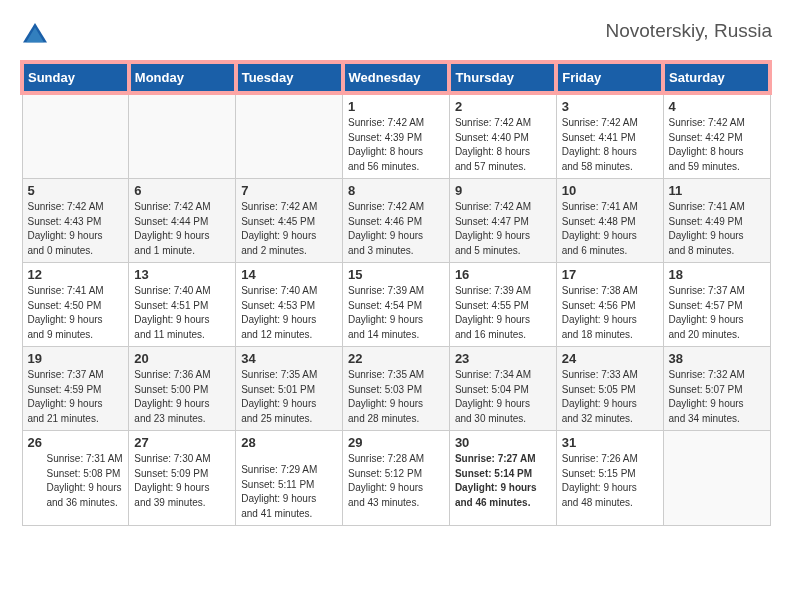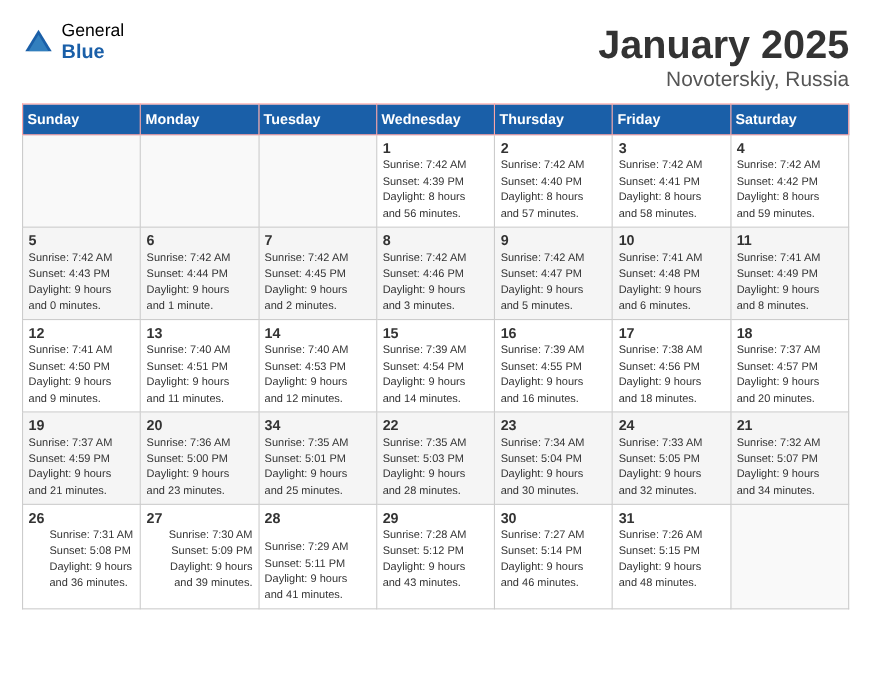--- a/index.html
+++ b/index.html
@@ -52,21 +52,21 @@
       border-collapse: collapse;
       table-layout: fixed;
     }
     thead tr th {
       background-color: #1a5fa8;
       color: #fff;
       font-size: 13px;
       font-weight: bold;
       padding: 6px 4px;
       text-align: left;
-      border: 1px solid #fca5a5;
+      border: 4px solid #fca5a5;
     }
     tbody tr td {
       border: 1px solid #ccc;
       vertical-align: top;
       padding: 4px 5px;
       font-size: 10.5px;
       color: #333;
       height: 80px;
       background: #fff;
     }
@@ -91,27 +91,22 @@
   </style>
 </head>
 <body>
 
 <div class="header">
   <div class="logo">
     <svg class="logo-icon" viewBox="0 0 40 40">
       <polygon points="20,4 36,30 4,30" fill="#1a5fa8"></polygon>
       <polygon points="20,10 32,30 8,30" fill="#4a9fd4" opacity="0.5"></polygon>
     </svg>
-    <div class="logo-text">
-      <span>General</span>
-      <span class="logo-blue">Blue</span>
-    </div>
   </div>
   <div class="title-block">
-    <div class="title-month">January 2025</div>
     <div class="title-location">Novoterskiy, Russia</div>
   </div>
 </div>
 
 <table>
   <thead>
     <tr>
     <th>Sunday</th>
         <th>Monday</th>
         <th>Tuesday</th>
@@ -294,59 +289,59 @@
 and 30 minutes.</div>
         </td>
         <td>
           <span class="day-number">24</span>
           <div class="day-info" style="white-space: pre-line;">Sunrise: 7:33 AM
 Sunset: 5:05 PM
 Daylight: 9 hours
 and 32 minutes.</div>
         </td>
         <td>
-          <span class="day-number">21</span>
+          <span class="day-number">38</span>
           <div class="day-info" style="white-space: pre-line;">Sunrise: 7:32 AM
 Sunset: 5:07 PM
 Daylight: 9 hours
 and 34 minutes.</div>
         </td>
       </tr>
       <tr>
         <td>
           <span class="day-number">26</span>
           <div class="day-info" style="white-space: pre-line; margin-left: 19px;">Sunrise: 7:31 AM
 Sunset: 5:08 PM
 Daylight: 9 hours
 and 36 minutes.</div>
         </td>
         <td>
           <span class="day-number">27</span>
-          <div class="day-info" style="white-space: pre-line; text-align: right;">Sunrise: 7:30 AM
+          <div class="day-info" style="white-space: pre-line;">Sunrise: 7:30 AM
 Sunset: 5:09 PM
 Daylight: 9 hours
 and 39 minutes.</div>
         </td>
         <td>
           <span class="day-number">28</span>
           <div class="day-info" style="white-space: pre-line; margin-top: 13px;">Sunrise: 7:29 AM
 Sunset: 5:11 PM
 Daylight: 9 hours
 and 41 minutes.</div>
         </td>
         <td>
           <span class="day-number">29</span>
           <div class="day-info" style="white-space: pre-line;">Sunrise: 7:28 AM
 Sunset: 5:12 PM
 Daylight: 9 hours
 and 43 minutes.</div>
         </td>
         <td>
           <span class="day-number">30</span>
-          <div class="day-info" style="white-space: pre-line;">Sunrise: 7:27 AM
+          <div class="day-info" style="white-space: pre-line; font-weight: bold;">Sunrise: 7:27 AM
 Sunset: 5:14 PM
 Daylight: 9 hours
 and 46 minutes.</div>
         </td>
         <td>
           <span class="day-number">31</span>
           <div class="day-info" style="white-space: pre-line;">Sunrise: 7:26 AM
 Sunset: 5:15 PM
 Daylight: 9 hours
 and 48 minutes.</div>

